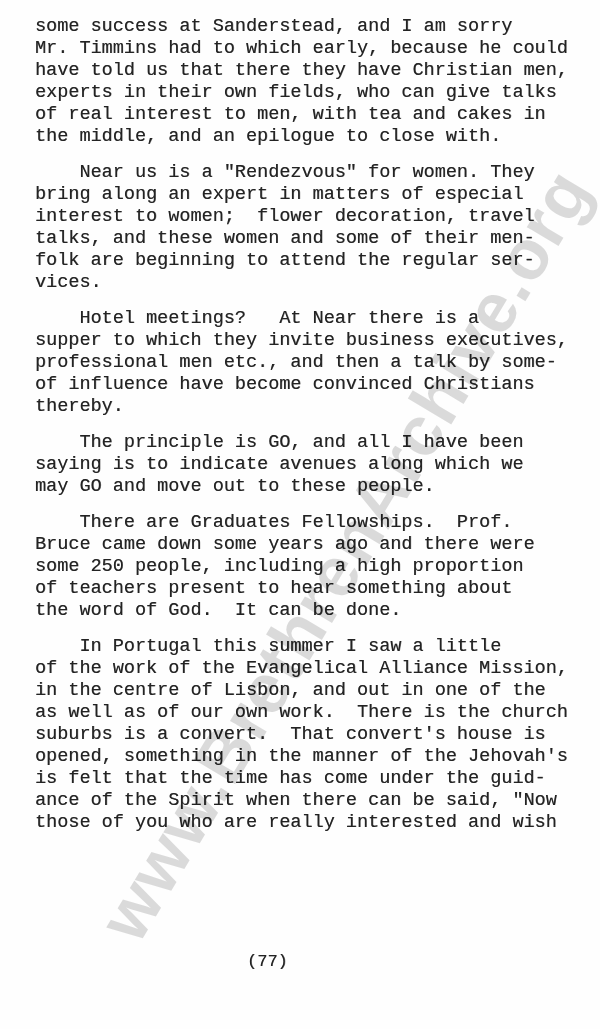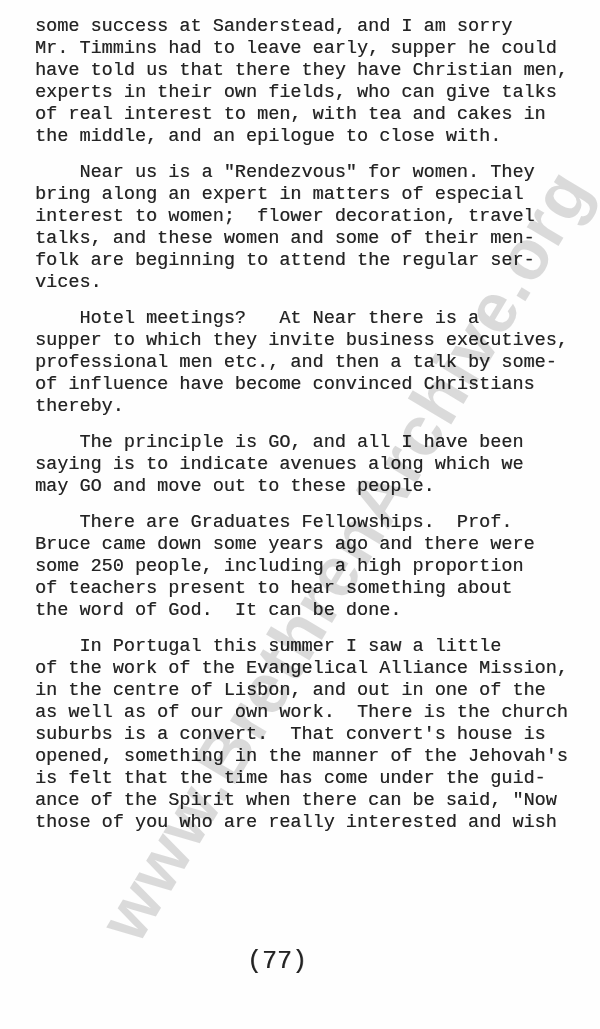--- a/index.html
+++ b/index.html
@@ -47,36 +47,36 @@
     letter-spacing: 1px;
     white-space: nowrap;
     color: rgba(0, 0, 0, 0.14);
     pointer-events: none;
     z-index: 3;
   }
   .footer {
     position: absolute;
     left: 247px;
     top: 951px;
-    font-size: 25px;
+    font-size: 17px;
     line-height: 22px;
     white-space: pre;
     text-shadow: 0.4px 0 0 rgba(35,35,35,0.55);
   }
 </style>
 </head>
 <body>
 
 <div class="page">
   <div class="watermark">www.BrethrenArchive.org</div>
 
   <div class="text-block" id="text-block">
       <div class="para">
         <div class="line">some success at Sanderstead, and I am sorry</div>
-        <div class="line">Mr. Timmins had to leave early, supper he could</div>
+        <div class="line">Mr. Timmins had to which early, because he could</div>
         <div class="line">have told us that there they have Christian men,</div>
         <div class="line">experts in their own fields, who can give talks</div>
         <div class="line">of real interest to men, with tea and cakes in</div>
         <div class="line">the middle, and an epilogue to close with.</div>
       </div>
       <div class="para">
         <div class="line">    Near us is a "Rendezvous" for women. They</div>
         <div class="line">bring along an expert in matters of especial</div>
         <div class="line">interest to women;  flower decoration, travel</div>
         <div class="line">talks, and these women and some of their men-</div>

